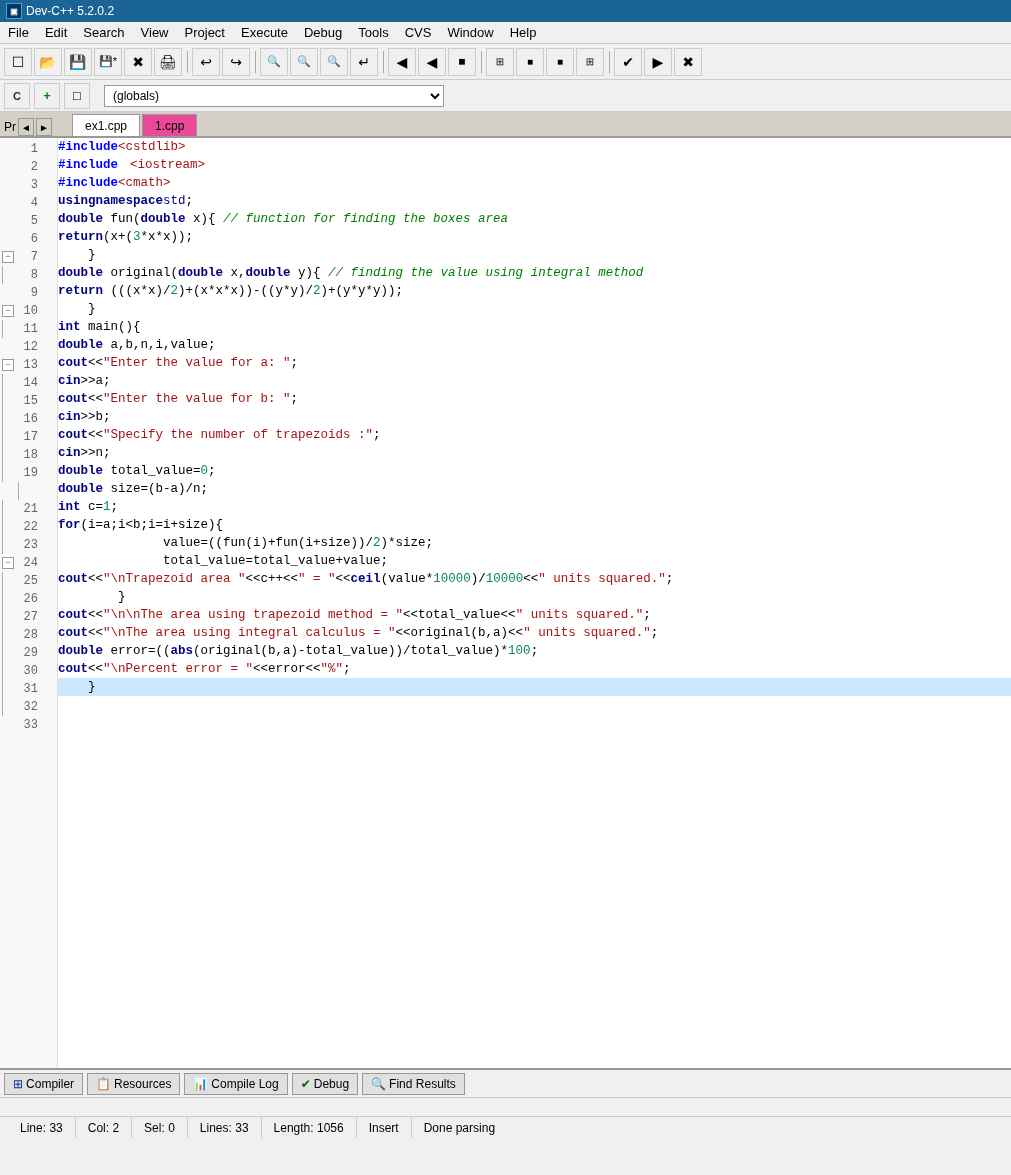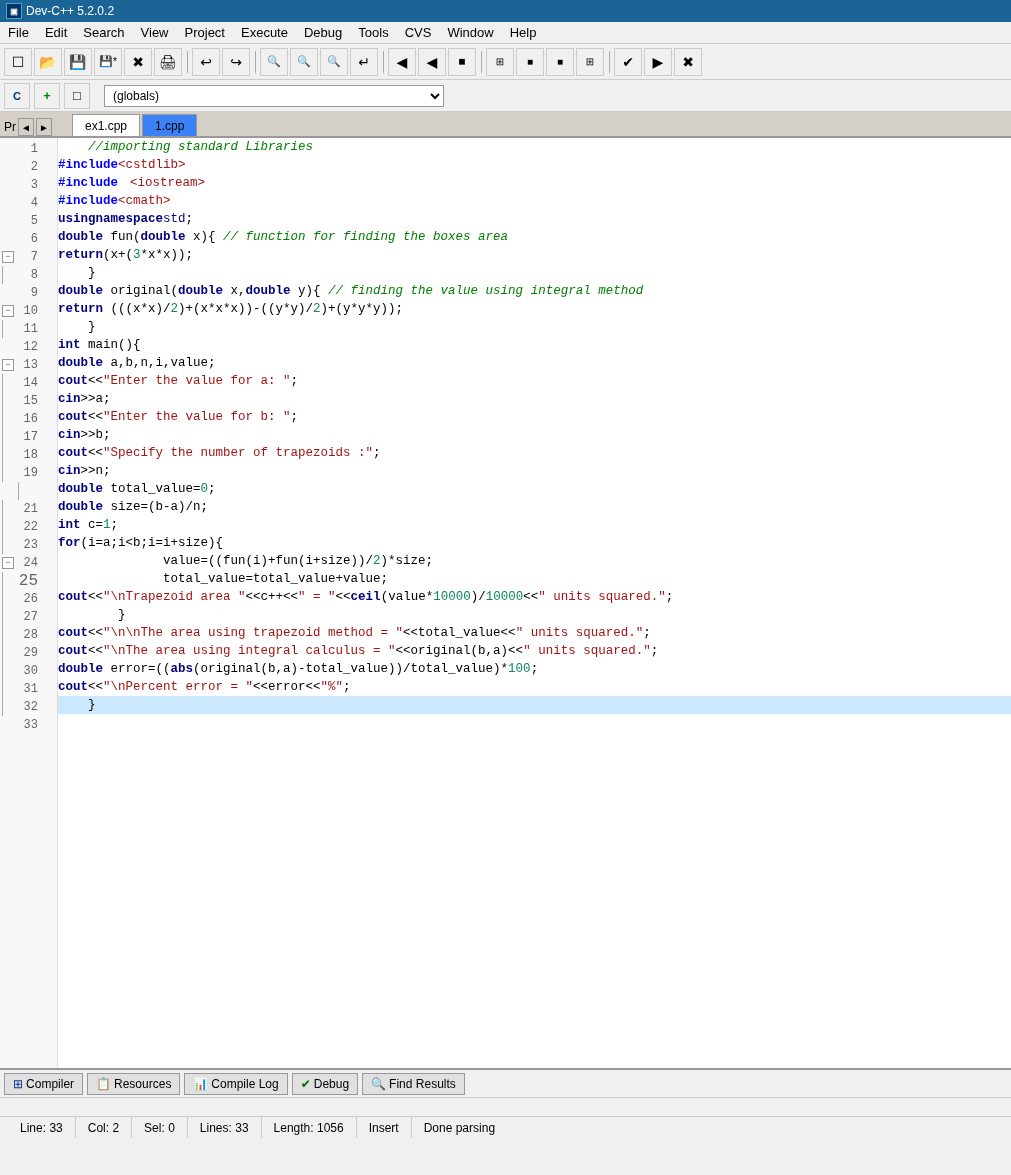--- a/index.html
+++ b/index.html
@@ -120,21 +120,21 @@
     .tab {
       padding: 2px 12px;
       border: 1px solid #999;
       border-bottom: none;
       cursor: pointer;
       margin-right: 2px;
       height: 22px;
       display: flex; align-items: center;
     }
     .tab.active { background: white; font-weight: normal; }
-    .tab.inactive { background: #3b82f6; }
+    .tab.inactive { background: #ec4899; }
     
     #main {
       display: flex;
       height: calc(1175px - 22px - 22px - 36px - 32px - 26px - 48px - 22px);
       background: white;
     }
     
     #line-numbers {
       width: 50px;
       background: #f8f8f8;
@@ -405,21 +405,21 @@
       <div class="line-num-row" style="height: 18px; display: flex; align-items: center; padding-left: 2px;">
         <div class="fold-line" style="border-left: 1px solid rgb(170, 170, 170); width: 12px; margin-right: 2px; flex-shrink: 0;"></div>
         <span style="color: rgb(102, 102, 102); font-size: 12px; min-width: 22px; text-align: right;">23</span>
       </div>
       <div class="line-num-row" style="height: 18px; display: flex; align-items: center; padding-left: 2px;">
         <div class="fold-btn">−</div>
         <span style="color: rgb(102, 102, 102); font-size: 12px; min-width: 22px; text-align: right;">24</span>
       </div>
       <div class="line-num-row" style="height: 18px; display: flex; align-items: center; padding-left: 2px;">
         <div class="fold-line" style="border-left: 1px solid rgb(170, 170, 170); width: 12px; margin-right: 2px; flex-shrink: 0;"></div>
-        <span style="color: rgb(102, 102, 102); font-size: 16px; min-width: 22px; text-align: right;">25</span>
+        <span style="color: rgb(102, 102, 102); font-size: 12px; min-width: 22px; text-align: right;">25</span>
       </div>
       <div class="line-num-row" style="height: 18px; display: flex; align-items: center; padding-left: 2px;">
         <div class="fold-line" style="border-left: 1px solid rgb(170, 170, 170); width: 12px; margin-right: 2px; flex-shrink: 0;"></div>
         <span style="color: rgb(102, 102, 102); font-size: 12px; min-width: 22px; text-align: right;">26</span>
       </div>
       <div class="line-num-row" style="height: 18px; display: flex; align-items: center; padding-left: 2px;">
         <div class="fold-line" style="border-left: 1px solid rgb(170, 170, 170); width: 12px; margin-right: 2px; flex-shrink: 0;"></div>
         <span style="color: rgb(102, 102, 102); font-size: 12px; min-width: 22px; text-align: right;">27</span>
       </div>
       <div class="line-num-row" style="height: 18px; display: flex; align-items: center; padding-left: 2px;">
@@ -443,21 +443,20 @@
         <span style="color: rgb(102, 102, 102); font-size: 12px; min-width: 22px; text-align: right;">32</span>
       </div>
       <div class="line-num-row" style="height: 18px; display: flex; align-items: center; padding-left: 2px;">
         <div style="width: 14px; flex-shrink: 0;"></div>
         <span style="color: rgb(102, 102, 102); font-size: 12px; min-width: 22px; text-align: right;">33</span>
       </div>
     </div>
 
   <div id="code-area" style="flex:1; overflow:auto; background:white; padding:0; font-family:'Courier New',monospace; font-size:12.5px;">
 
-  <div class="code-line" style="height: 18px; display: flex; align-items: center; white-space: pre; font-family: &quot;Courier New&quot;, monospace; font-size: 12.5px;"><span style="color:#008000;font-style:italic;">    //importing standard Libraries</span></div>
       <div class="code-line" style="height: 18px; display: flex; align-items: center; white-space: pre; font-family: &quot;Courier New&quot;, monospace; font-size: 12.5px;">    <span style="color:#0000ff;font-weight:bold;">#include</span> <span style="color:#a31515;">&lt;cstdlib&gt;</span></div>
       <div class="code-line" style="height: 18px; display: flex; align-items: center; white-space: pre; font-family: &quot;Courier New&quot;, monospace; font-size: 12.5px;">    <span style="color:#0000ff;font-weight:bold;">#include</span> <span style="color:#a31515;margin-left:12px;">&lt;iostream&gt;</span></div>
       <div class="code-line" style="height: 18px; display: flex; align-items: center; white-space: pre; font-family: &quot;Courier New&quot;, monospace; font-size: 12.5px;">    <span style="color:#0000ff;font-weight:bold;">#include</span> <span style="color:#a31515;">&lt;cmath&gt;</span></div>
       <div class="code-line" style="height: 18px; display: flex; align-items: center; white-space: pre; font-family: &quot;Courier New&quot;, monospace; font-size: 12.5px;">    <span style="color:#000080;font-weight:bold;">using</span> <span style="color:#000080;font-weight:bold;">namespace</span> <span style="color:#000080;font-weight:normal;">std</span>;</div>
       <div class="code-line" style="height: 18px; display: flex; align-items: center; white-space: pre; font-family: &quot;Courier New&quot;, monospace; font-size: 12.5px;">    <span style="color:#000080;font-weight:bold;">double</span> fun(<span style="color:#000080;font-weight:bold;">double</span> x){ <span style="color:#008000;font-style:italic;">// function for finding the boxes area</span></div>
       <div class="code-line" style="height: 18px; display: flex; align-items: center; white-space: pre; font-family: &quot;Courier New&quot;, monospace; font-size: 12.5px;">        <span style="color:#000080;font-weight:bold;">return</span>(x+(<span style="color:#09885a;">3</span>*x*x));</div>
       <div class="code-line" style="height: 18px; display: flex; align-items: center; white-space: pre; font-family: &quot;Courier New&quot;, monospace; font-size: 12.5px;">    }</div>
       <div class="code-line" style="height: 18px; display: flex; align-items: center; white-space: pre; font-family: &quot;Courier New&quot;, monospace; font-size: 12.5px;">    <span style="color:#000080;font-weight:bold;">double</span> original(<span style="color:#000080;font-weight:bold;">double</span> x,<span style="color:#000080;font-weight:bold;">double</span> y){ <span style="color:#008000;font-style:italic;">// finding the value using integral method</span></div>
       <div class="code-line" style="height: 18px; display: flex; align-items: center; white-space: pre; font-family: &quot;Courier New&quot;, monospace; font-size: 12.5px;">        <span style="color:#000080;font-weight:bold;">return</span> (((x*x)/<span style="color:#09885a;">2</span>)+(x*x*x))-((y*y)/<span style="color:#09885a;">2</span>)+(y*y*y));</div>
       <div class="code-line" style="height: 18px; display: flex; align-items: center; white-space: pre; font-family: &quot;Courier New&quot;, monospace; font-size: 12.5px;">    }</div>

